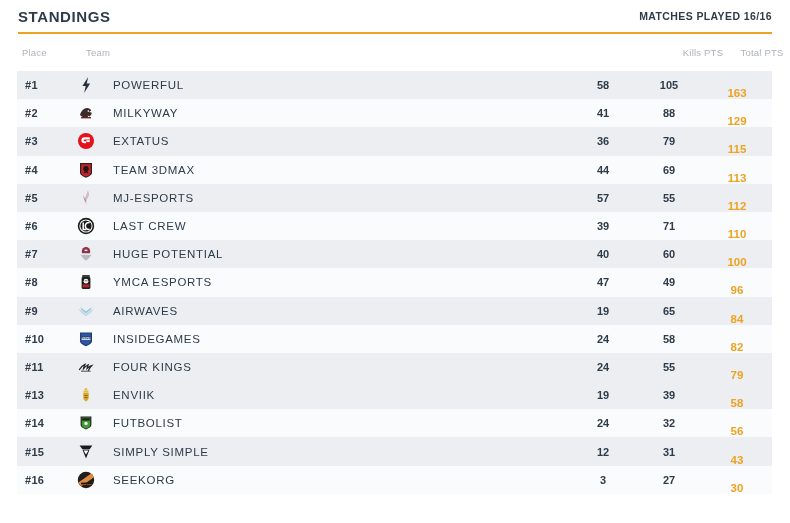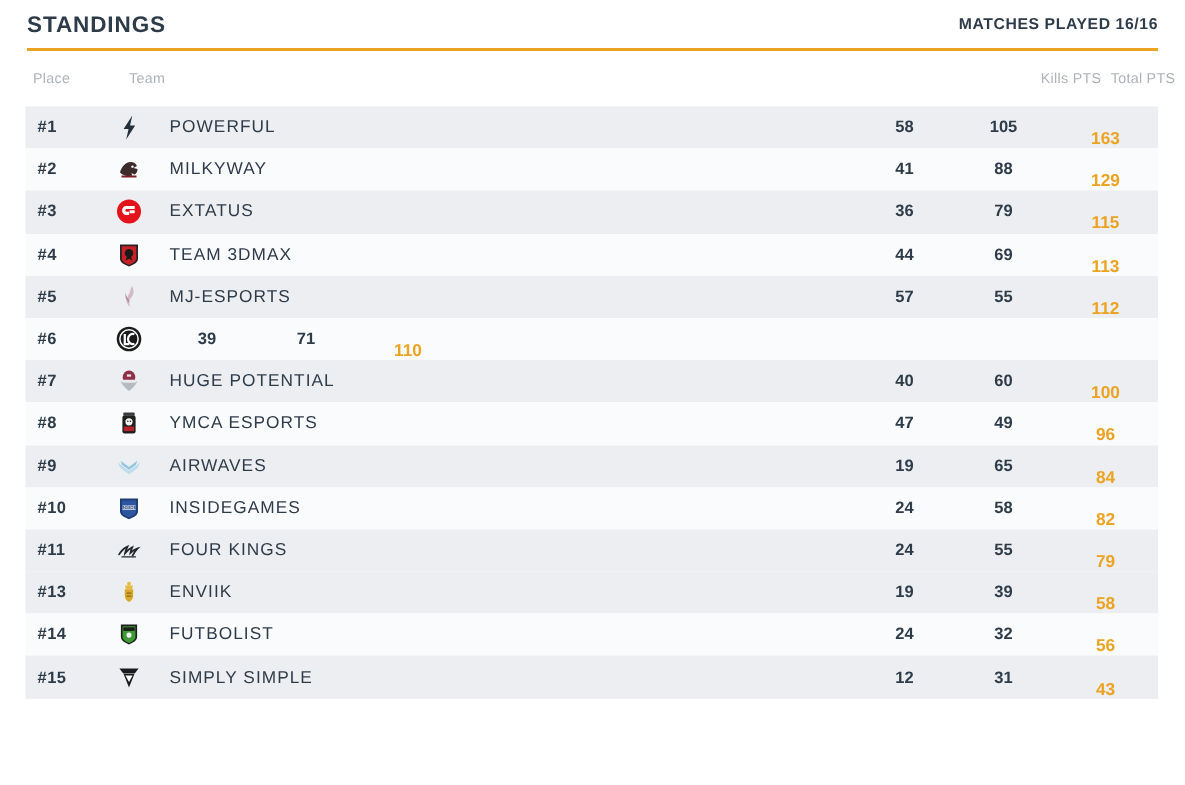--- a/index.html
+++ b/index.html
@@ -59,21 +59,21 @@
     position: absolute;
     font-size: 9.5px;
     color: #aeb3b9;
     font-weight: normal;
     letter-spacing: 0.2px;
     white-space: nowrap;
   }
   .ch-place { left: 4px; }
   .ch-team  { left: 40px; margin-left: 28px; }
   .ch-ppts  { left: 0; width: 72px; text-align: center; transform: translateX(577px); margin-top: 42px; }
-  .ch-kpts  { left: 16px; width: 72px; text-align: center; transform: translateX(644px); }
+  .ch-kpts  { left: 5px; width: 72px; text-align: center; transform: translateX(644px); }
   .ch-tpts  { left: 0; width: 72px; text-align: center; transform: translateX(708px); }
 
   
   .table {
     position: absolute;
     top: 71px;
     left: 17px;
     width: 755px;
   }
   .row {
@@ -219,20 +219,21 @@
         <div class="cell-place">#6</div>
         <div class="cell-logo">
           <svg class="logo" viewBox="0 0 20 20" xmlns="http://www.w3.org/2000/svg">
             <circle cx="10" cy="10" r="8.2" fill="#1b1b1b"></circle>
             <circle cx="10" cy="10" r="6.6" fill="#fff"></circle>
             <circle cx="10" cy="10" r="5.6" fill="#1b1b1b"></circle>
             <path d="M7.2 6.6v6.8h3.1" stroke="#fff" stroke-width="1.5" fill="none"></path>
             <path d="M13.6 6.8a3.2 3.4 0 1 0 0 6.4" stroke="#fff" stroke-width="1.5" fill="none"></path>
           </svg>
         </div>
+        <div class="cell-team">LAST CREW</div>
         <div class="cell-num">39</div>
         <div class="cell-num">71</div>
         <div class="cell-total">110</div>
       </div>
       <div class="row odd">
         <div class="cell-place">#7</div>
         <div class="cell-logo">
           <svg class="logo" viewBox="0 0 20 20" xmlns="http://www.w3.org/2000/svg">
             <ellipse cx="10" cy="7.6" rx="4.2" ry="4.6" fill="#8e3048"></ellipse>
             <path d="M4.4 10.4c1.4 2.6 3.3 4.6 5.6 6.2 2.3-1.6 4.2-3.6 5.6-6.2z" fill="#b4b9c2"></path>
@@ -340,15 +341,30 @@
             <path d="M3.6 3.6h12.8l-2.6 3.4H6.2z" fill="#1b1b1b"></path>
             <path d="M6.4 7.4h7.2L10 16.4z" fill="#1b1b1b"></path>
             <path d="M7.6 8.4h4.8L10 12.6z" fill="#fff"></path>
           </svg>
         </div>
         <div class="cell-team">SIMPLY SIMPLE</div>
         <div class="cell-num">12</div>
         <div class="cell-num">31</div>
         <div class="cell-total">43</div>
       </div>
+      <div class="row even">
+        <div class="cell-place">#16</div>
+        <div class="cell-logo">
+          <svg class="logo" viewBox="0 0 20 20" xmlns="http://www.w3.org/2000/svg">
+            <circle cx="10" cy="10" r="8.2" fill="#211d1c"></circle>
+            <path d="M2.4 12.4 15.2 3.6c1.2 1 2.1 2.4 2.4 4L5.4 16.2c-1.3-1-2.4-2.3-3-3.8z" fill="#e08a3c"></path>
+            <rect x="5" y="12.6" width="10" height="2.4" fill="#1a1715"></rect>
+            <text x="10" y="14.5" font-size="2.4" font-family="Liberation Sans" font-weight="bold" fill="#e08a3c" text-anchor="middle">SEEKORG</text>
+          </svg>
+        </div>
+        <div class="cell-team">SEEKORG</div>
+        <div class="cell-num">3</div>
+        <div class="cell-num">27</div>
+        <div class="cell-total">30</div>
+      </div>
     </div>
 
 </div>
 
 </body></html>

